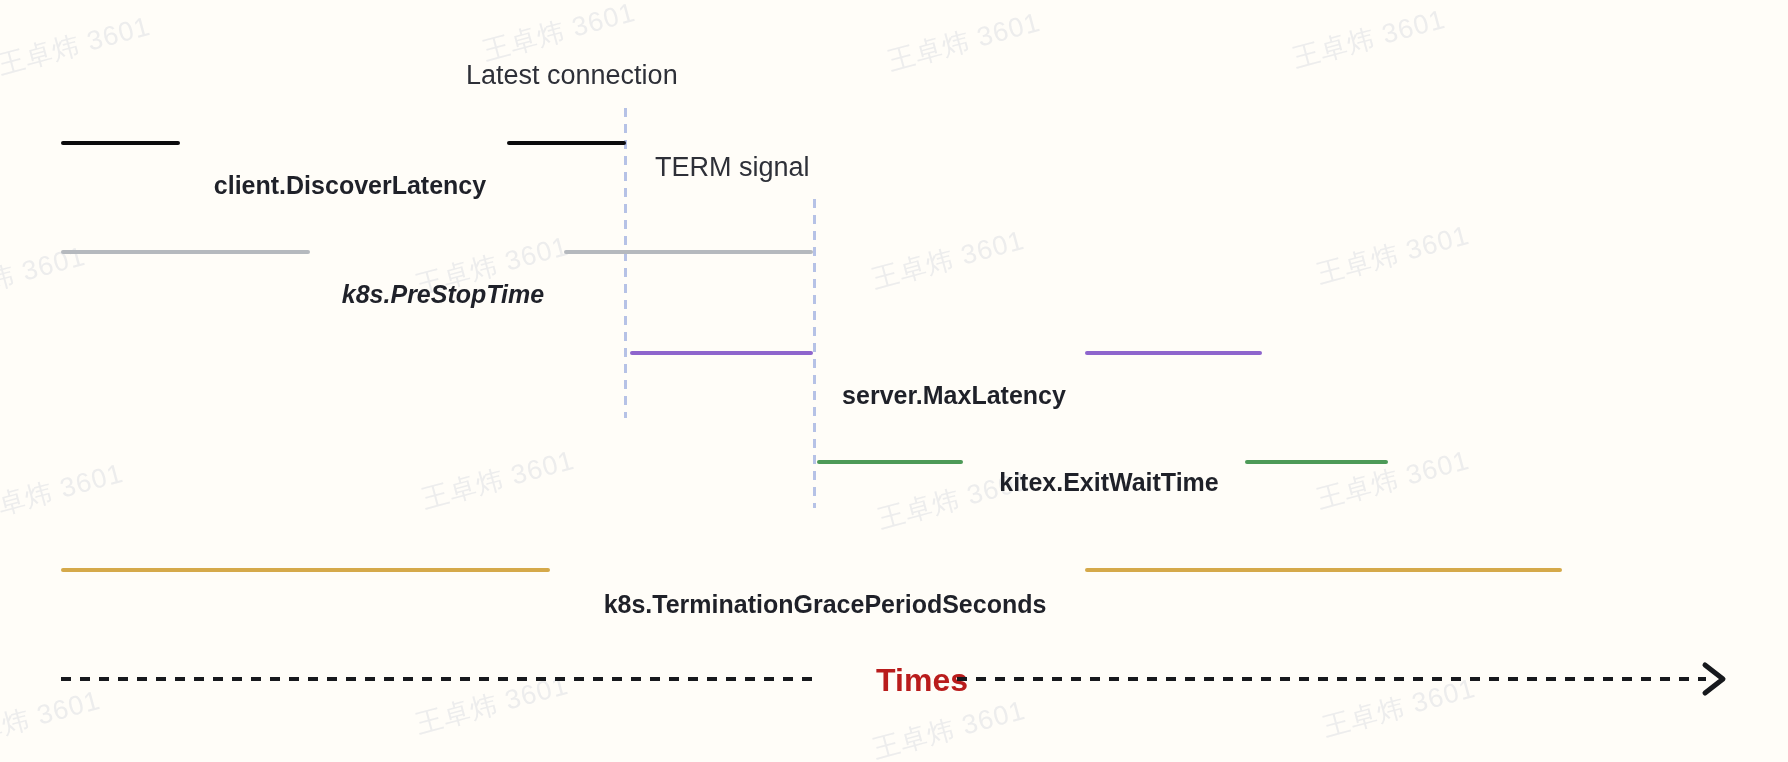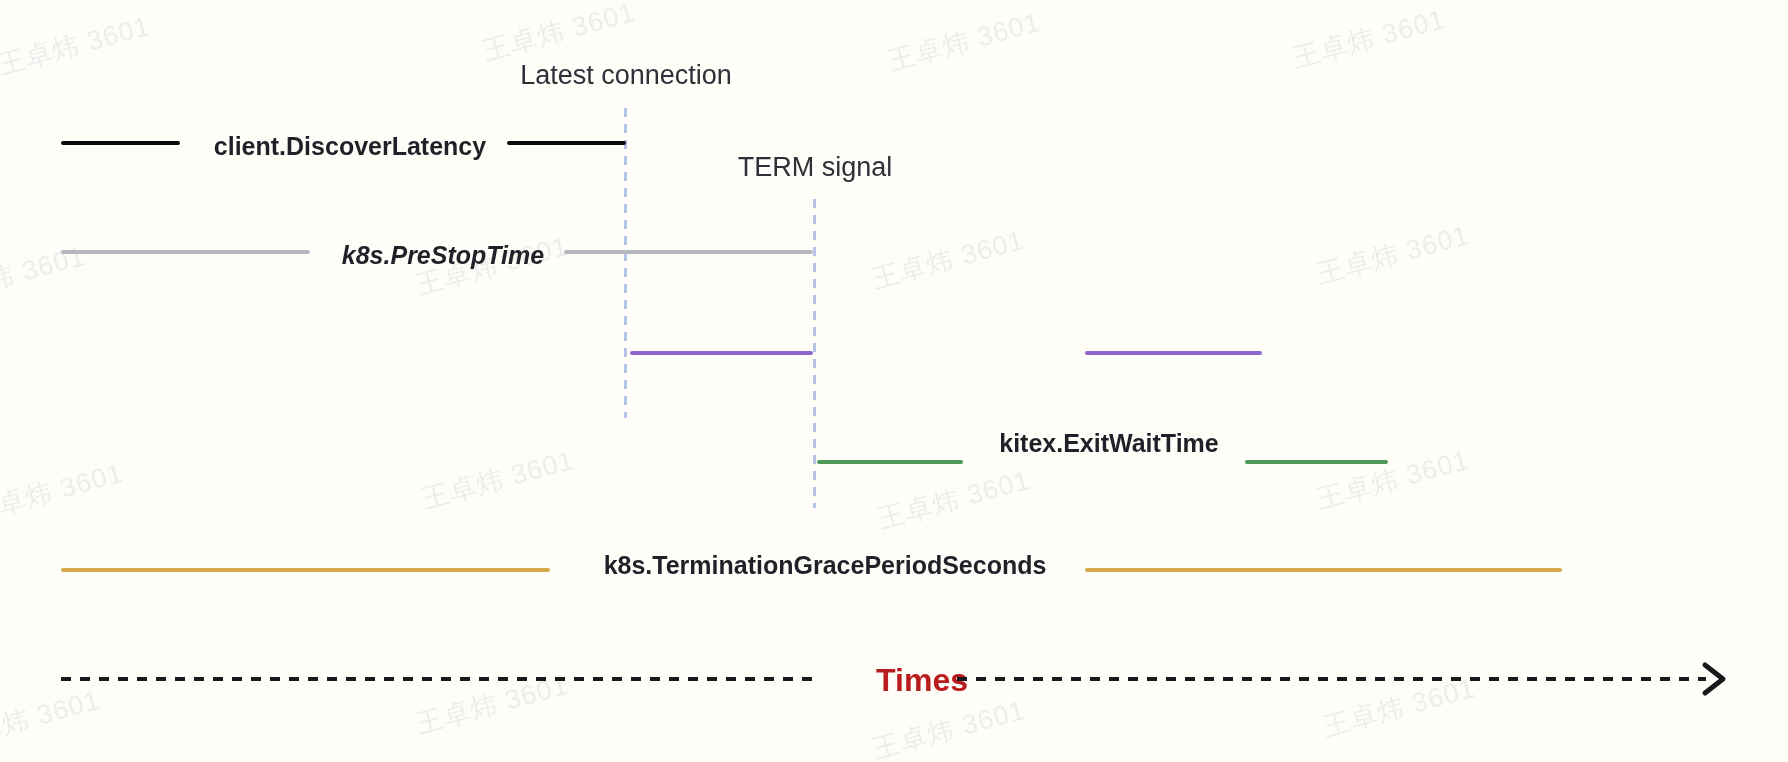--- a/index.html
+++ b/index.html
@@ -42,26 +42,26 @@
   
   .series-label {
     position: absolute;
     height: 26px;
     line-height: 26px;
     text-align: center;
     font-weight: bold;
     font-size: 25px;
     color: #1f2129;
     white-space: nowrap;
+    margin-top: 39px;
   }
   
   .event-label {
     position: absolute;
     width: 320px;
-    text-align: center;
     font-size: 27px;
     color: #2e3038;
     white-space: nowrap;
   }
   
   .vguide {
     position: absolute;
     width: 3px;
     background: repeating-linear-gradient(180deg, #b6c2e6 0 9px, transparent 9px 16px);
   }
@@ -116,20 +116,21 @@
 
   <div class="seg black" style="left:61px; top:141px; width:119px;"></div>
   <div class="series-label" style="left:185px; top:133px; width:330px;">client.DiscoverLatency</div>
   <div class="seg black" style="left:507px; top:141px; width:119px;"></div>
 
   <div class="seg gray" style="left:61px; top:250px; width:249px;"></div>
   <div class="series-label" style="left:318px; top:242px; width:250px;font-style:italic;">k8s.PreStopTime</div>
   <div class="seg gray" style="left:564px; top:250px; width:249px;"></div>
 
   <div class="seg purple" style="left:630px; top:351px; width:183px;"></div>
+  <div class="series-label" style="left:820px; top:343px; width:268px;">server.MaxLatency</div>
   <div class="seg purple" style="left:1085px; top:351px; width:177px;"></div>
 
   <div class="seg green" style="left:817px; top:460px; width:146px;"></div>
   <div class="series-label" style="left:970px; top:430px; width:278px;">kitex.ExitWaitTime</div>
   <div class="seg green" style="left:1245px; top:460px; width:143px;"></div>
 
   <div class="seg orange" style="left:61px; top:568px; width:489px;"></div>
   <div class="series-label" style="left:558px; top:552px; width:534px;">k8s.TerminationGracePeriodSeconds</div>
   <div class="seg orange" style="left:1085px; top:568px; width:477px;"></div>
 

